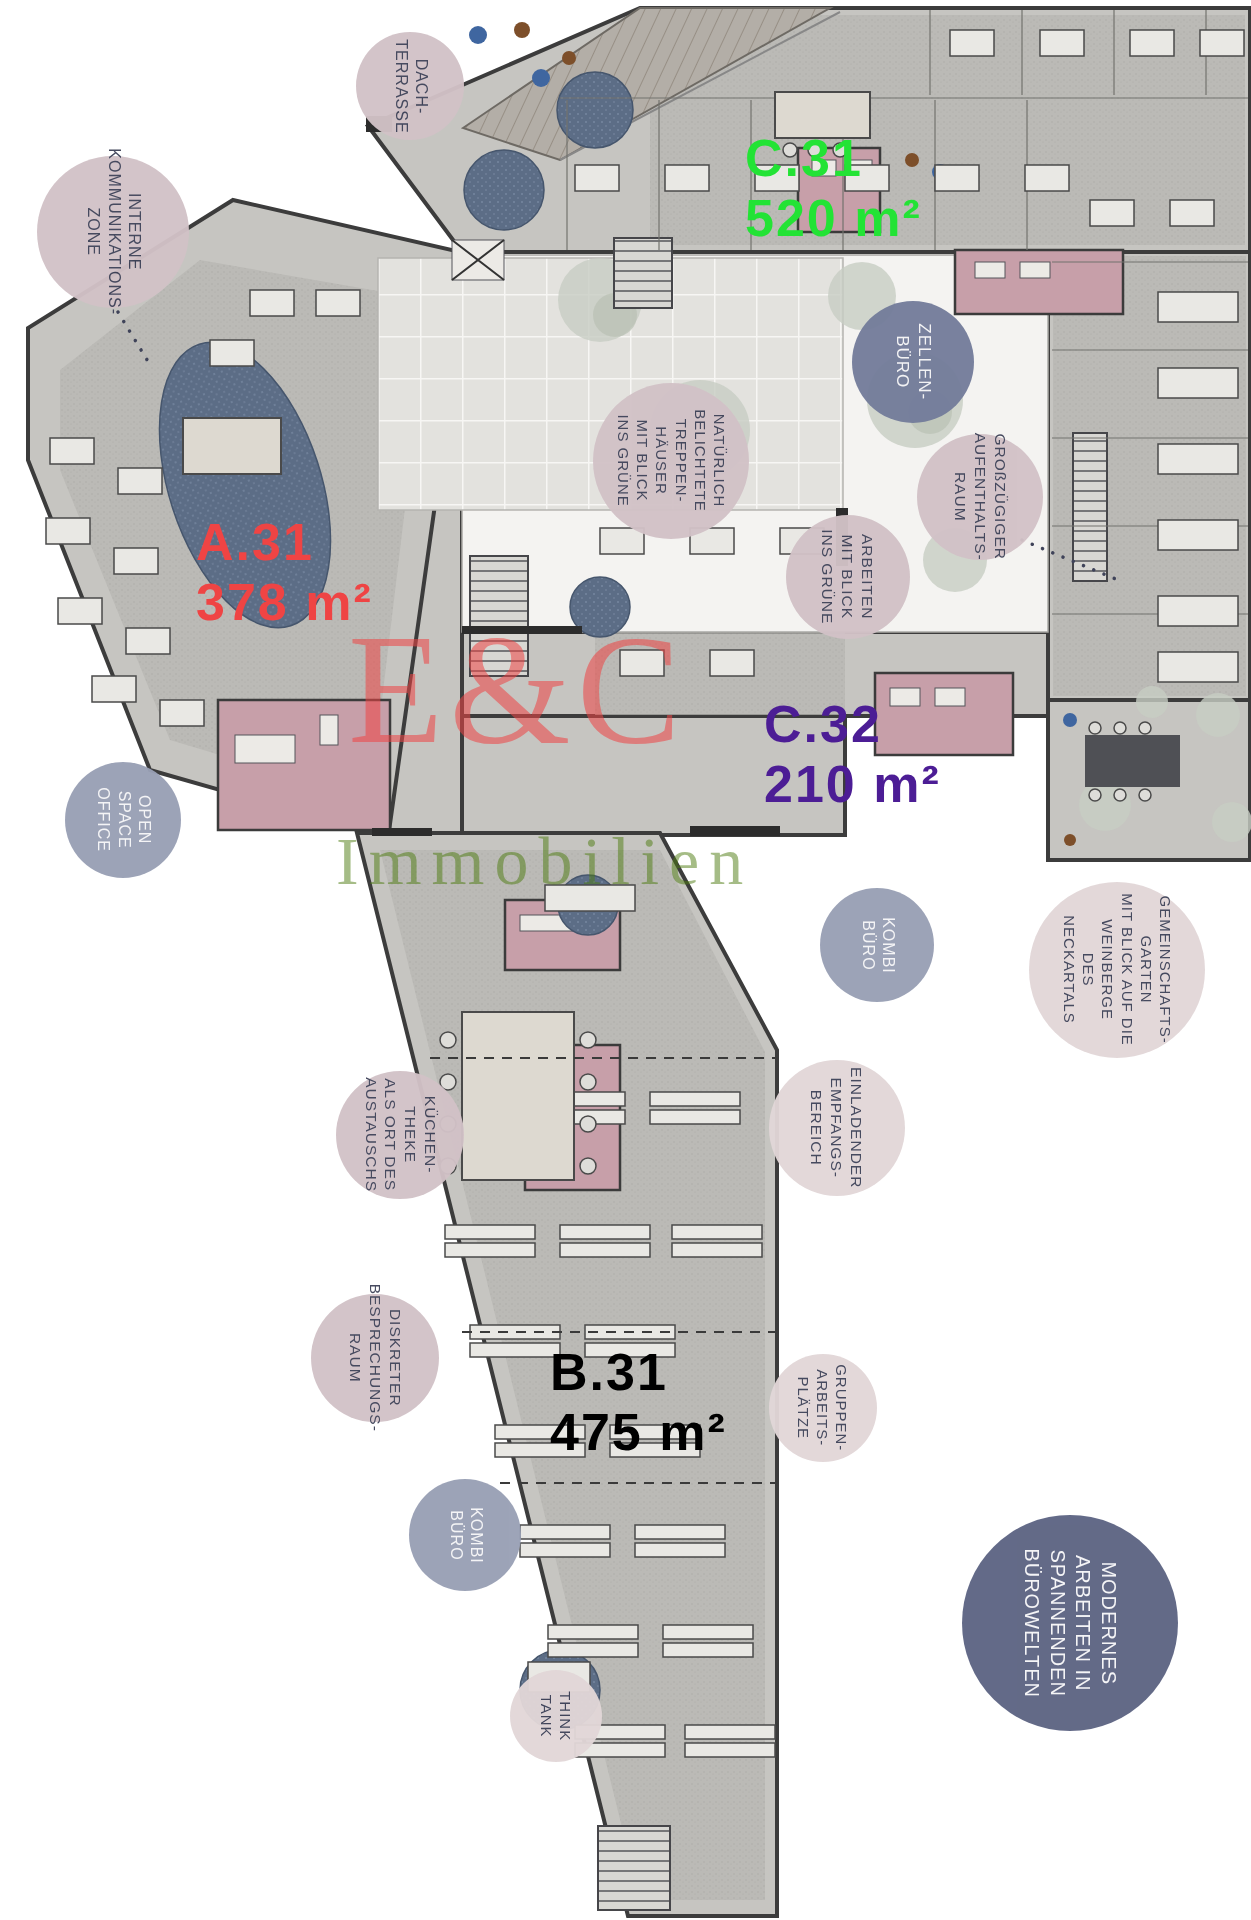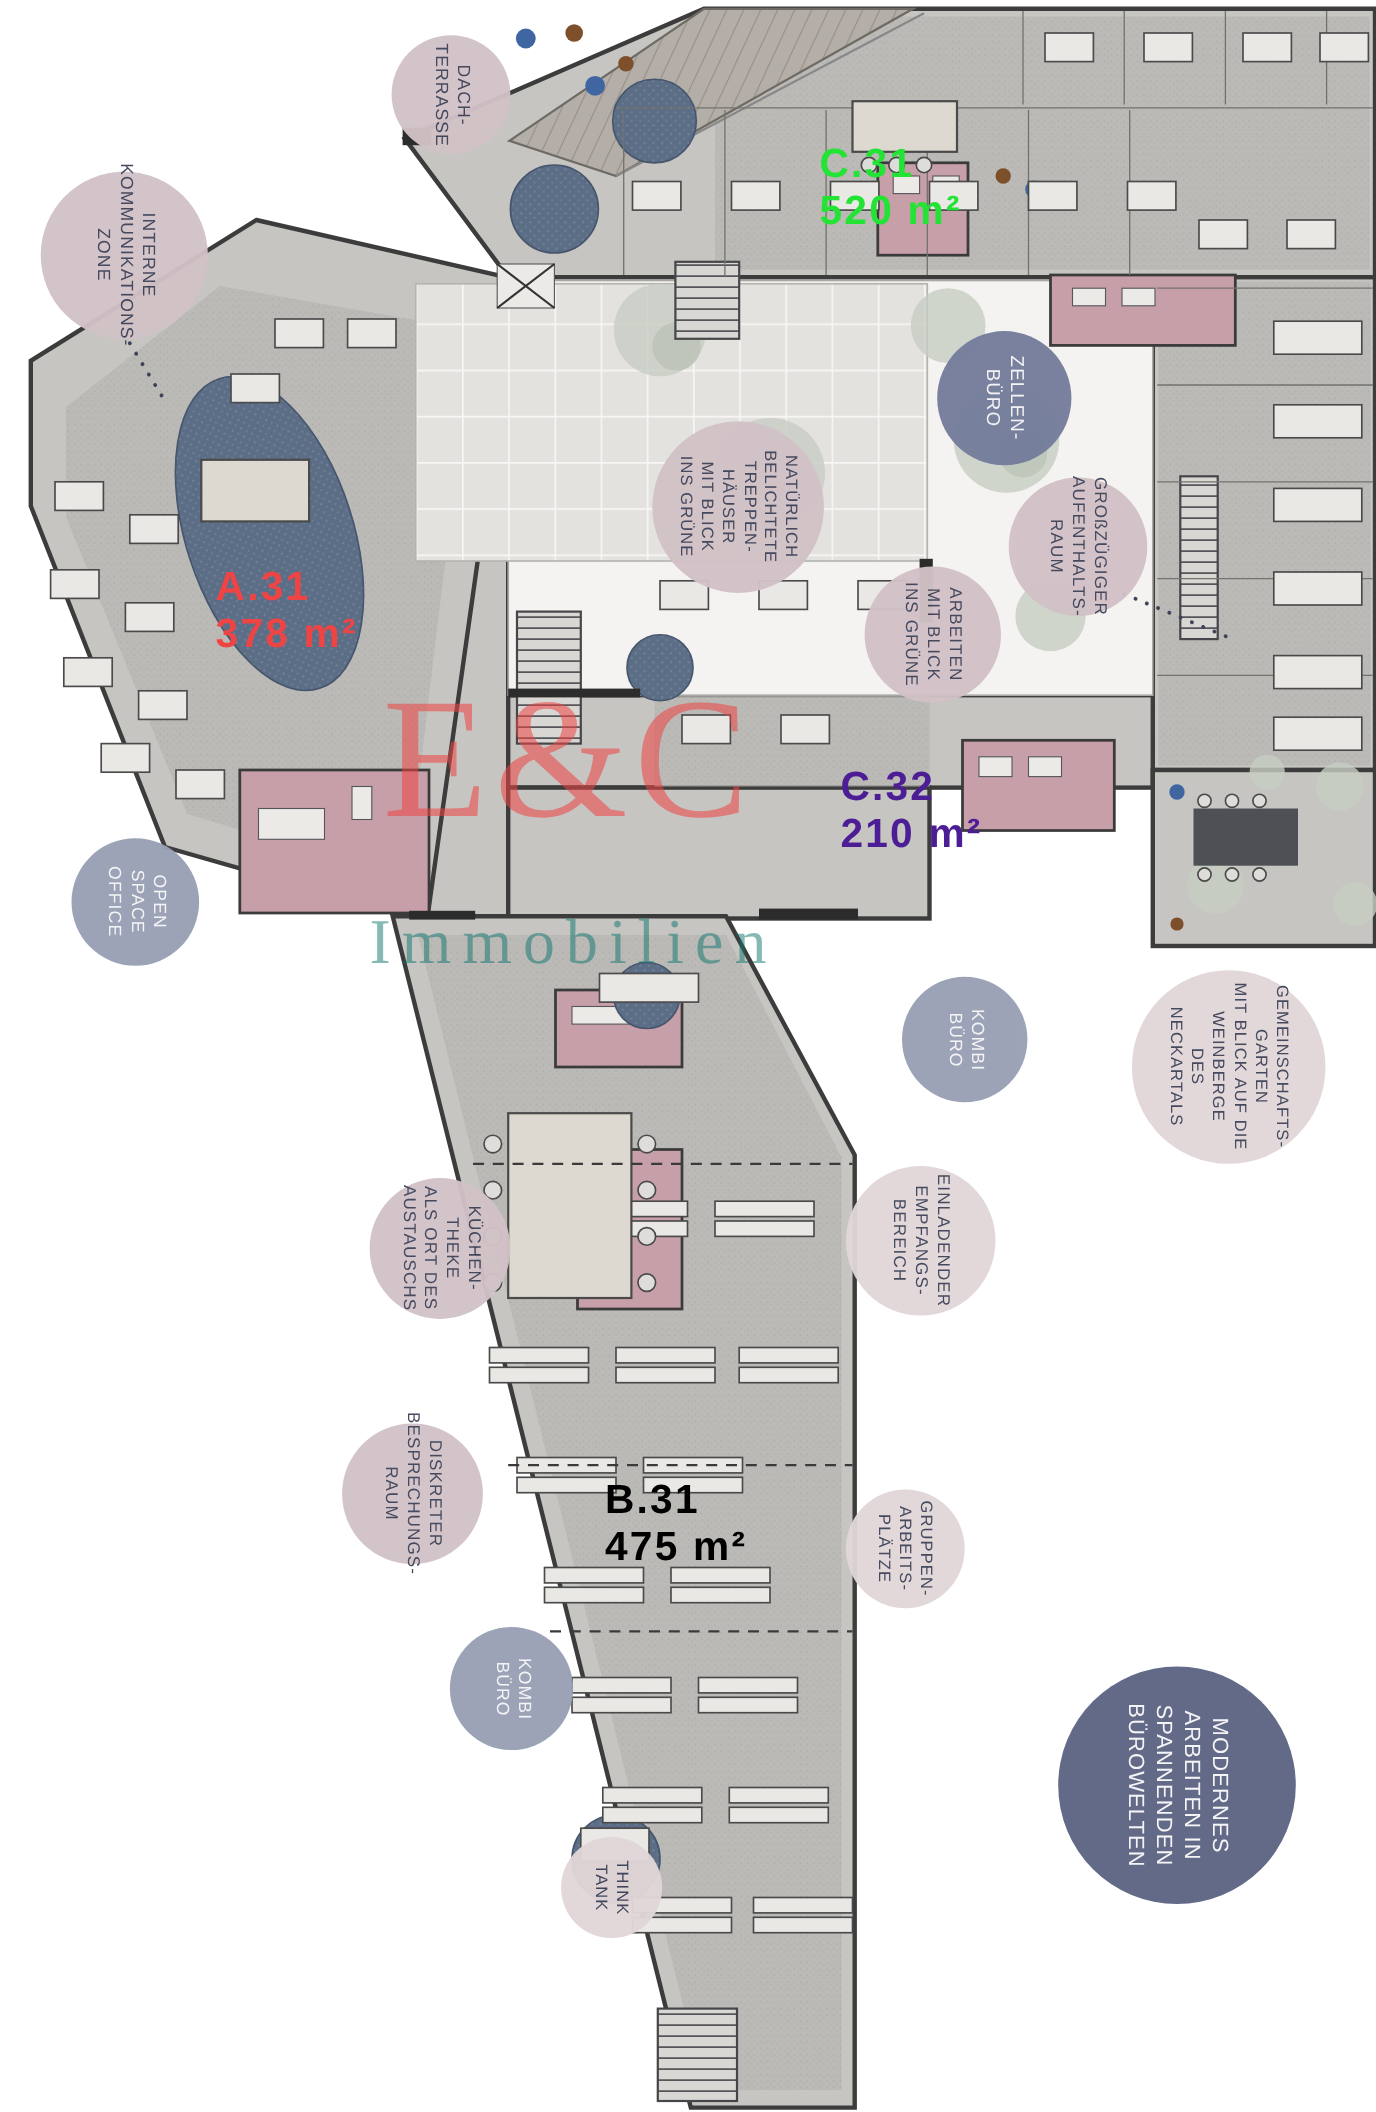--- a/index.html
+++ b/index.html
@@ -23,28 +23,28 @@
   .divider{stroke:#73736e;stroke-width:1.2;}
   .dash{stroke:#3a3a3a;stroke-width:2;stroke-dasharray:10 8;fill:none;}
   .blackbar{fill:#2c2c2c;}
   .potblue{fill:#3f66a0;}
   .potbrown{fill:#7d4f2a;}
   
   .wm{position:absolute;left:0;top:0;z-index:2;pointer-events:none;}
   .wm1{position:absolute;left:348px;top:600px;font-family:"Liberation Serif",serif;
        font-size:156px;color:#ef4444;opacity:.55;letter-spacing:6px;}
   .wm2{position:absolute;left:336px;top:822px;font-family:"Liberation Serif",serif;
-       font-size:58px;color:#0f766e;opacity:.5;letter-spacing:10px;}
+       font-size:68px;color:#4d7c0f;opacity:.5;letter-spacing:10px;}
   
   .overlay{position:absolute;left:0;top:0;z-index:3;width:1251px;height:1920px;pointer-events:none;}
   .callout{position:absolute;border-radius:50%;display:flex;align-items:center;justify-content:center;}
   .ct{transform:rotate(90deg);text-align:center;letter-spacing:1px;line-height:1.28;}
   .ct span{display:block;white-space:nowrap;}
   .area-label{position:absolute;font-weight:bold;line-height:1.16;letter-spacing:2px;white-space:nowrap;}
-  .area-label span{display:block;font-size:37px;}
+  .area-label span{display:block;font-size:52px;}
   .connectors{position:absolute;left:0;top:0;width:1251px;height:1920px;}
 </style>
 </head>
 <body>
 
 <div class="stage">
 
   <svg class="plan" viewBox="0 0 1251 1920">
     <defs>
       <pattern id="stipple" width="6" height="6" patternUnits="userSpaceOnUse">

